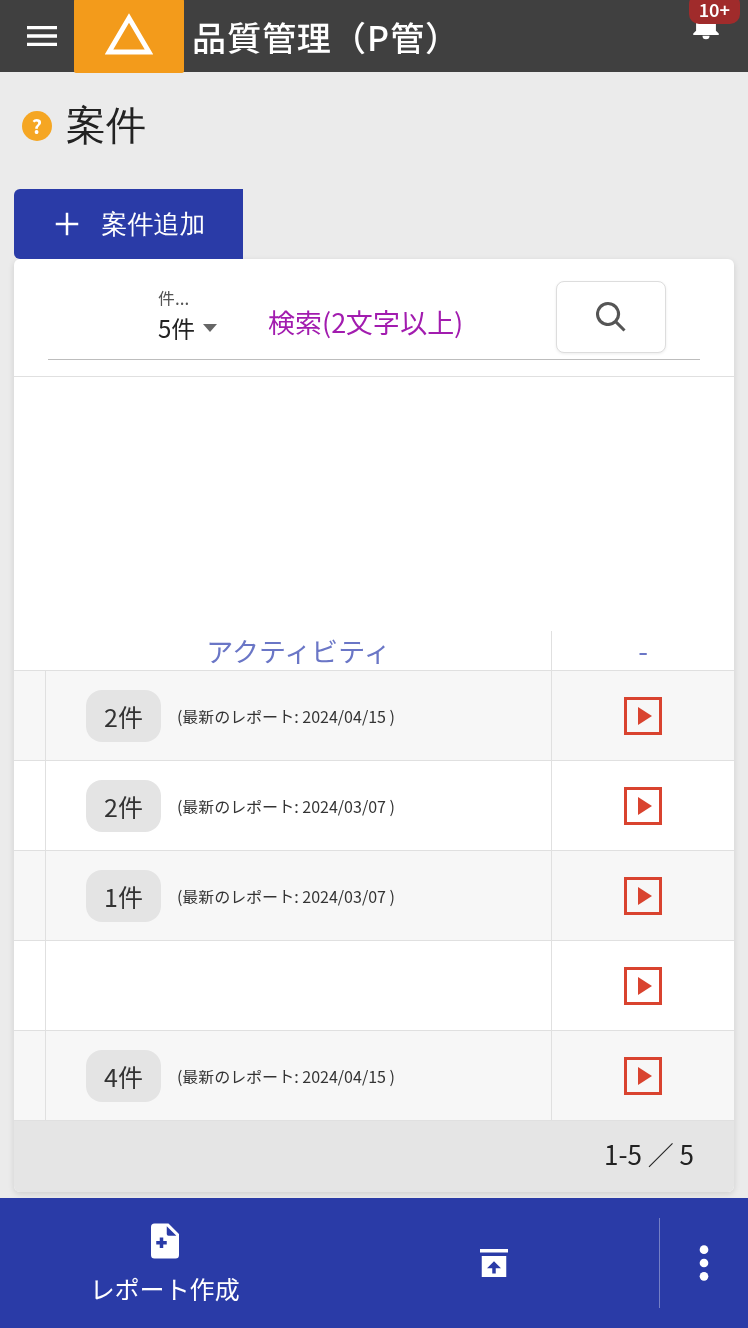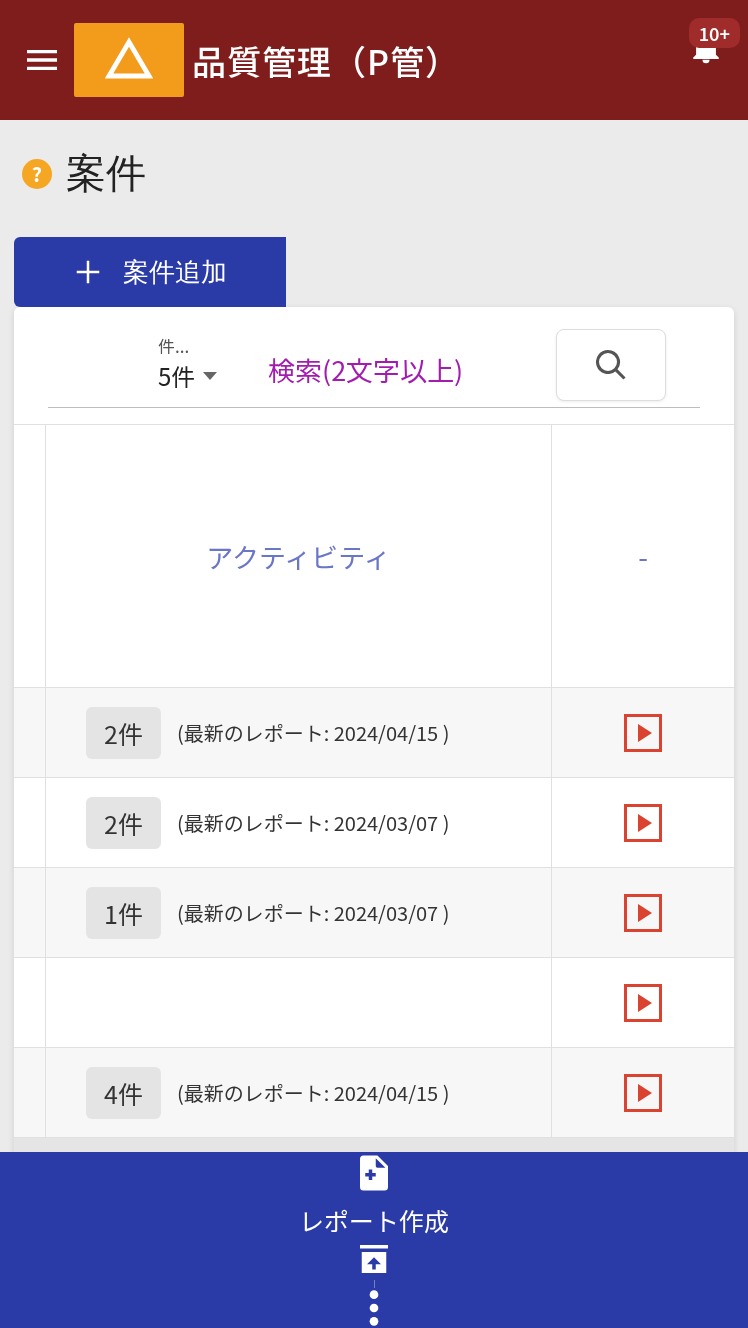--- a/index.html
+++ b/index.html
@@ -1,76 +1,76 @@
 <!DOCTYPE html>
 <html><head>
 <meta charset="utf-8">
 <style>
   * { box-sizing: border-box; margin: 0; padding: 0; }
   html, body { width: 748px; height: 1328px; font-family: -apple-system, "Hiragino Sans", "Noto Sans JP", sans-serif; background: #ebebeb; overflow: hidden; }
 
   
-  .header { height: 120px; background: #7f1d1d; display: flex; align-items: center; padding: 0 14px; position: relative; }
+  .header { height: 72px; background: #404040; display: flex; align-items: center; padding: 0 14px; position: relative; }
   .menu-btn { width: 56px; height: 56px; display: flex; align-items: center; justify-content: center; cursor: pointer; }
   .menu-btn svg { width: 40px; height: 40px; fill: #fff; }
   .logo-box { width: 110px; height: 74px; background: #f39b1b; display: flex; align-items: center; justify-content: center; margin-left: 4px; border-radius: 2px; }
   .logo-box svg { width: 48px; height: 48px; }
   .app-title { color: #fff; font-size: 34px; font-weight: 500; margin-left: 8px; letter-spacing: 1px; }
   .bell-wrap { margin-left: auto; position: relative; width: 56px; height: 56px; display: flex; align-items: flex-start; justify-content: center; cursor: pointer; }
   .bell-wrap svg { width: 34px; height: 34px; fill: #fff; }
   .badge { position: absolute; top: -14px; right: -6px; background: #a02b2b; color: #fff; font-size: 18px; font-weight: 600; padding: 2px 10px; border-radius: 10px; }
 
   
   .page-title-row { display: flex; align-items: center; padding: 26px 22px 10px; gap: 14px; }
   .help-icon { width: 30px; height: 30px; border-radius: 50%; background: #f5a623; color: #fff; font-size: 20px; font-weight: 700; display: flex; align-items: center; justify-content: center; }
   .page-title { font-size: 40px; font-weight: 500; color: #222; font-family: Liberation Serif, serif; }
 
   
   .action-row { display: flex; margin: 26px 0 0 14px; }
   .btn { height: 70px; display: flex; align-items: center; justify-content: center; font-size: 26px; font-weight: 500; color: #fff; cursor: pointer; border: none; }
-  .btn-add { background: #2a3ba7; width: 272px; gap: 20px; border-radius: 6px 0 0 6px; }
+  .btn-add { background: #2a3ba7; width: 229px; gap: 20px; border-radius: 6px 0 0 6px; }
   .btn-add svg { width: 30px; height: 30px; fill: #fff; }
   .btn-clear { background: #a02b2b; width: 288px; border-radius: 0 6px 6px 0; }
 
   
   .card { background: #fff; margin: 0 14px; border-radius: 6px; box-shadow: 0 2px 6px rgba(0,0,0,0.12); overflow: hidden; }
 
   .filter-row { display: flex; align-items: flex-end; padding: 22px 34px 14px 110px; border-bottom: 1px solid #bdbdbd; margin: 0 34px; gap: 14px; }
   .select-wrap { display: flex; flex-direction: column; width: 96px; }
   .select-label { font-size: 17px; color: #555; white-space: nowrap; overflow: hidden; text-overflow: ellipsis; }
   .select-value-row { display: flex; align-items: center; gap: 4px; }
   .select-value { font-size: 24px; color: #222; }
   .select-caret { width: 0; height: 0; border-left: 7px solid transparent; border-right: 7px solid transparent; border-top: 8px solid #666; margin-left: 4px; }
   .search-placeholder { font-size: 27px; color: #a21caf; flex: 1; padding-bottom: 4px; }
   .search-btn { width: 110px; height: 72px; border: 1px solid #ddd; border-radius: 8px; display: flex; align-items: center; justify-content: center; cursor: pointer; background: #fff; box-shadow: 0 1px 3px rgba(0,0,0,0.08); margin-bottom: -8px; }
   .search-btn svg { width: 36px; height: 36px; fill: #555; }
 
   
-  .thead { display: flex; height: 264px; border-top: 1px solid #e0e0e0; border-bottom: 1px solid #e0e0e0; background: #fff; margin-top: 16px; }
+  .thead { display: flex; height: 295px; border-top: 1px solid #e0e0e0; border-bottom: 1px solid #e0e0e0; background: #fff; margin-top: 16px; align-items: flex-end; }
   .th-edge { width: 32px; border-right: 1px solid #e0e0e0; }
   .th-activity { flex: 1; display: flex; align-items: center; justify-content: center; font-size: 27px; color: #6a76c6; border-right: 1px solid #e0e0e0; cursor: pointer; }
   .th-action { width: 182px; display: flex; align-items: center; justify-content: center; font-size: 28px; color: #6a76c6; cursor: pointer; }
 
   
   .tbody { }
   .trow { display: flex; height: 90px; border-bottom: 1px solid #e0e0e0; background: #fff; align-items: center; }
   .trow.alt { background: #f7f7f7; }
   .td-edge { width: 32px; height: 100%; border-right: 1px solid #e0e0e0; }
   .td-activity { flex: 1; display: flex; align-items: center; gap: 16px; padding-left: 40px; border-right: 1px solid #e0e0e0; height: 100%; }
-  .count-chip { background: #e4e4e4; color: #333; font-size: 25px; padding: 8px 18px; border-radius: 6px; }
-  .report-text { font-size: 20px; color: #333; }
+  .count-chip { background: #e4e4e4; color: #333; font-size: 25px; padding: 8px 18px; border-radius: 16px; }
+  .report-text { font-size: 16px; color: #333; }
   .td-action { width: 182px; display: flex; align-items: center; justify-content: center; height: 100%; }
   .play-icon { width: 38px; height: 38px; border: 3px solid #d9432f; display: flex; align-items: center; justify-content: center; cursor: pointer; }
   .play-icon::after { content: ""; width: 0; height: 0; border-top: 9px solid transparent; border-bottom: 9px solid transparent; border-left: 14px solid #d9432f; margin-left: 3px; }
 
   
   .pagination { text-align: right; font-size: 26px; color: #222; padding: 14px 40px 20px; background: #e5e5e5; }
 
   
-  .bottom-nav { position: absolute; bottom: 0; left: 0; right: 0; height: 176px; background: #2a3ba7; display: flex; align-items: center; flex-direction: column; }
+  .bottom-nav { position: absolute; bottom: 0; left: 0; right: 0; height: 130px; background: #2a3ba7; display: flex; align-items: center; }
   .nav-item { flex: 1; display: flex; flex-direction: column; align-items: center; justify-content: center; gap: 8px; color: #fff; cursor: pointer; }
   .nav-item svg { width: 42px; height: 42px; fill: #fff; }
   .nav-label { font-size: 25px; }
   .nav-divider { width: 1px; height: 90px; background: rgba(255,255,255,0.35); }
   .nav-more { width: 88px; display: flex; align-items: center; justify-content: center; cursor: pointer; }
   .nav-more svg { width: 10px; height: 40px; fill: #fff; }
 </style>
 </head>
 <body>
 

